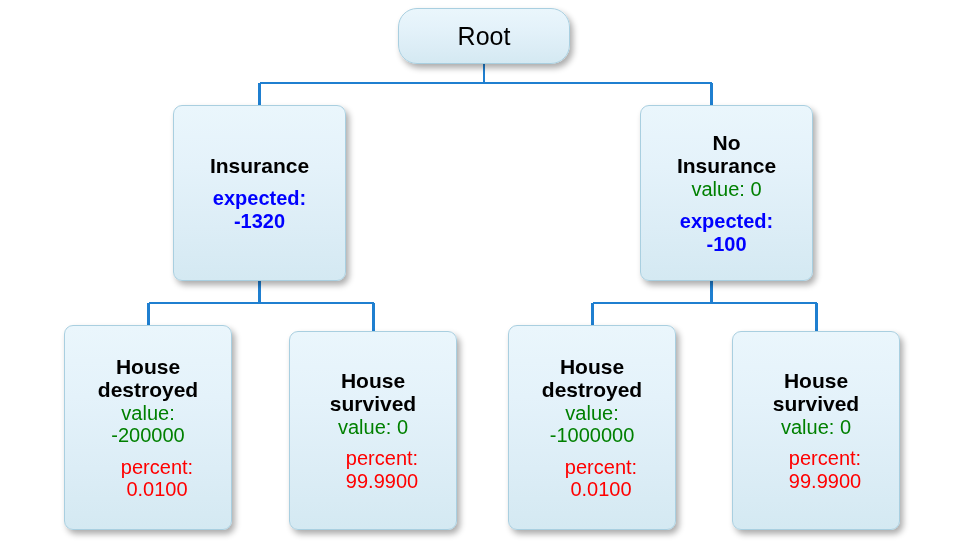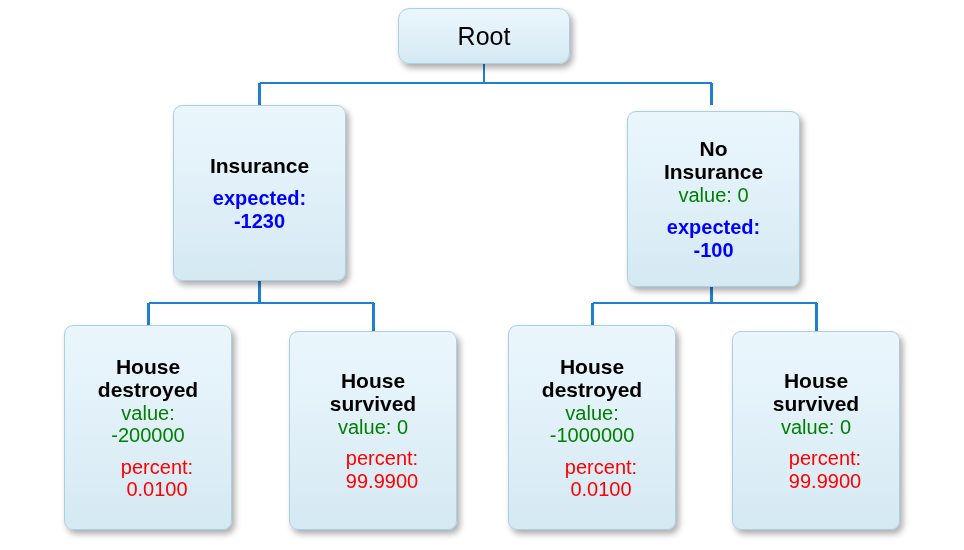--- a/index.html
+++ b/index.html
@@ -52,31 +52,31 @@
   .node .grp {
     margin-top: 8px;
   }
   .val { color: #008000; }
   .exp { color: #0000ff; font-weight: bold; }
   .pct { color: #ff0000; }
 
   
   #node-root {
     left: 398px; top: 8px; width: 172px; height: 56px;
-    border-radius: 11px;
+    border-radius: 19px;
   }
   #node-root .title {
     font-weight: normal;
     font-size: 25px;
   }
 
   
   .node-l2 { top: 105px; width: 173px; height: 176px; }
   #node-insurance { left: 173px; }
-  #node-no-insurance { left: 627px; margin-top: 6px; }
+  #node-no-insurance { left: 640px; }
   .node-l2 .title { font-size: 21px; }
   .node-l2 .val { font-size: 20px; }
   .node-l2 .exp { font-size: 20px; }
   .node-l2 .grp { margin-top: 10px; }
 
   
   .node-leaf { width: 168px; }
   .node-leaf .title { font-size: 21px; }
   .node-leaf .val { font-size: 20px; }
   .node-leaf .pct { font-size: 20px; }
@@ -113,21 +113,21 @@
   </svg>
 
   <div class="node" id="node-root">
     <div class="title line">Root</div>
   </div>
 
   <div class="node node-l2" id="node-insurance">
     <div class="title line">Insurance</div>
     <div class="grp">
       <div class="exp line">expected:</div>
-      <div class="exp line">-1230</div>
+      <div class="exp line">-1320</div>
     </div>
   </div>
 
   <div class="node node-l2" id="node-no-insurance">
     <div class="title line">No</div>
     <div class="title line">Insurance</div>
     <div class="val line">value: 0</div>
     <div class="grp">
       <div class="exp line">expected:</div>
       <div class="exp line">-100</div>

